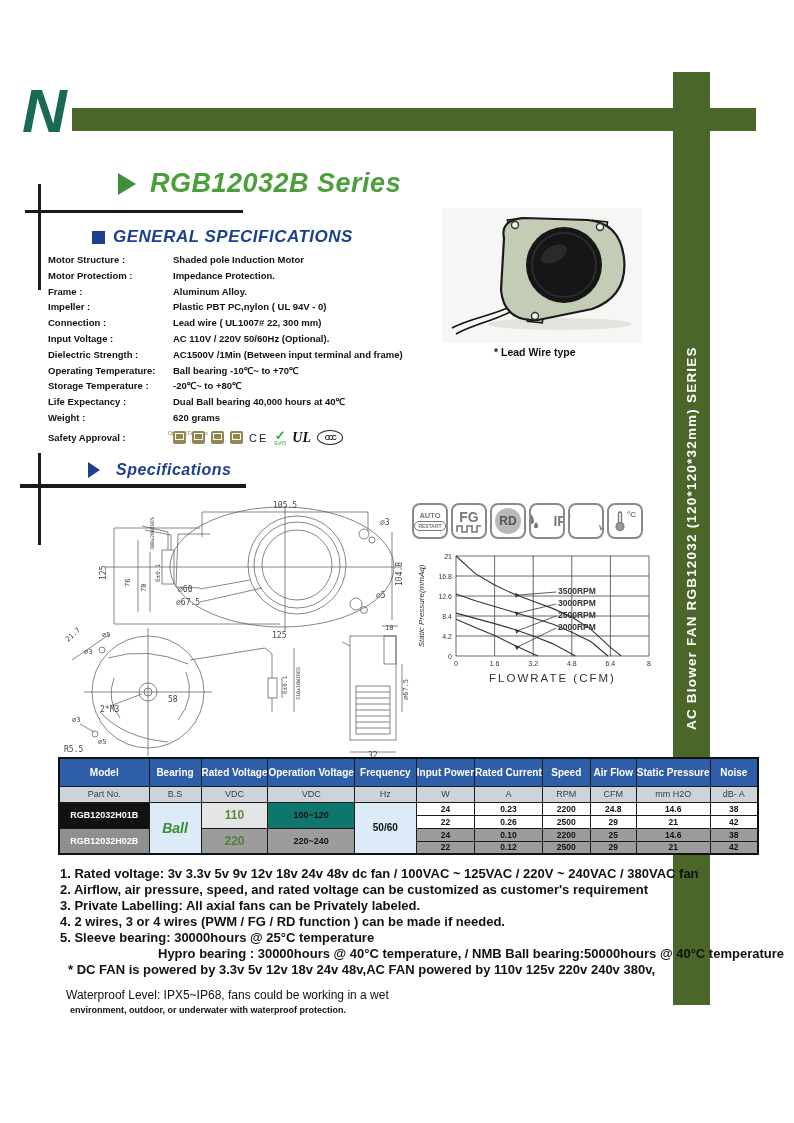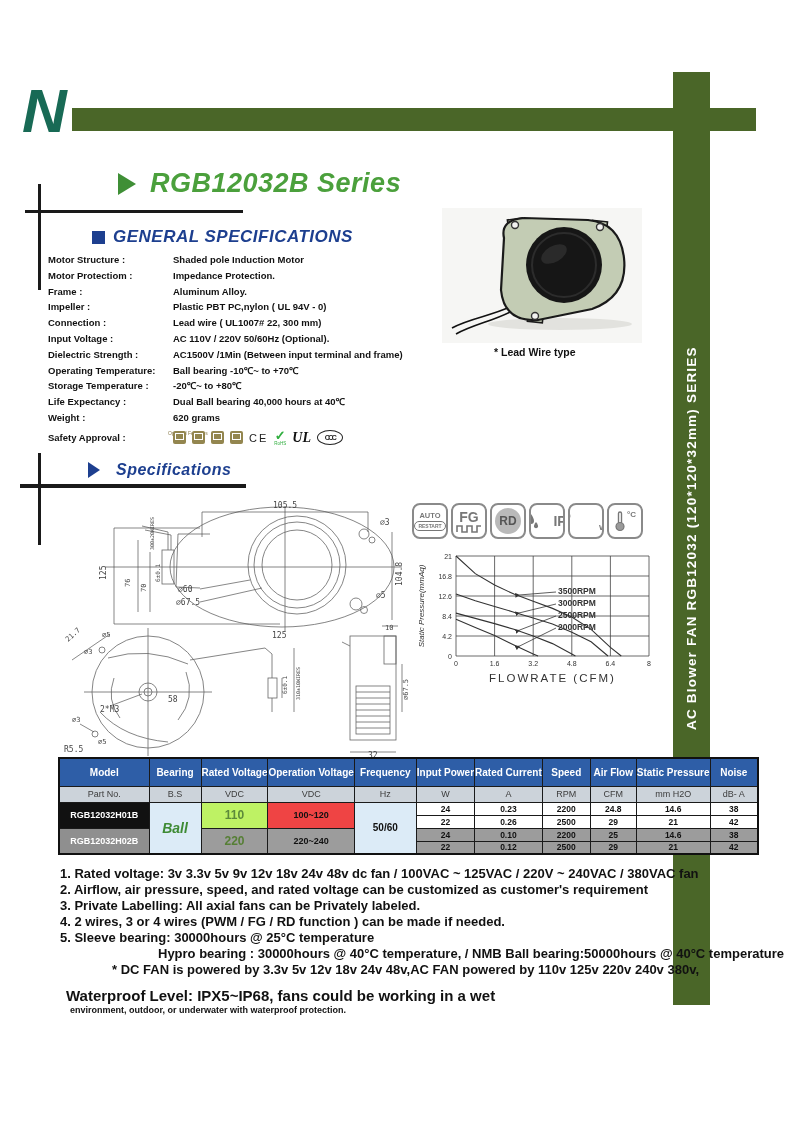--- a/index.html
+++ b/index.html
@@ -72,36 +72,36 @@
 
   .data-table { position:absolute; left:58px; top:757px; border-collapse:collapse; table-layout:fixed; }
   .data-table th, .data-table td { border:1px solid #1a1a1a; text-align:center; vertical-align:middle;
     overflow:hidden; white-space:nowrap; }
   .data-table { border:2px solid #111; }
   .th1 { background:#2e5ea7; color:#fff; font-size:10px; font-weight:bold; height:28px; line-height:1.15; }
   .th2 { background:#ccd3da; color:#3c3c3c; font-size:9px; font-weight:normal; height:16px; }
   .td-part-dark { background:#111; color:#fff; font-size:9px; font-weight:bold; }
   .td-part-gray { background:#8f8f8f; color:#fff; font-size:9px; font-weight:bold; }
   .td-bearing { background:#dcebf7; color:#3e8a34; font-size:14px; font-weight:bold; font-style:italic; }
-  .td-volt-light { background:#bef264; color:#5c8a3a; font-size:12px; font-weight:bold; }
+  .td-volt-light { background:#e5e5e5; color:#5c8a3a; font-size:12px; font-weight:bold; }
   .td-volt-dark  { background:#9c9c9c; color:#567f35; font-size:12px; font-weight:bold; }
-  .td-op-light { background:#ef4444; color:#111; font-size:9px; font-weight:bold; }
+  .td-op-light { background:#0f766e; color:#111; font-size:9px; font-weight:bold; }
   .td-op-dark  { background:#9c9c9c; color:#111; font-size:9px; font-weight:bold; }
   .td-freq { background:#dcebf7; color:#111; font-size:10px; font-weight:bold; }
   .td-val { font-size:8.5px; font-weight:bold; color:#111; height:13px; }
   .row-light td.td-val { background:#fff; }
   .row-dark td.td-val { background:#9c9c9c; }
 
   .notes { position:absolute; left:60px; top:866px; width:612px; }
   .note-line { font-size:13px; font-weight:bold; color:#111; line-height:16px; white-space:nowrap; }
   .note-indent-1 { padding-left:98px; }
-  .note-indent-2 { padding-left:8px;margin-left:44px; }
+  .note-indent-2 { padding-left:8px; }
 
   .waterproof { position:absolute; left:66px; top:988px; }
-  .wp-line1 { font-size:15px; font-weight:bold; color:#111; line-height:15px; }
+  .wp-line1 { font-size:12px; font-weight:normal; color:#111; line-height:15px; }
   .wp-line2 { font-size:9px; font-weight:bold; color:#111; line-height:14px; padding-left:4px; }
 </style>
 </head>
 <body>
 
 <div class="page">
 
   <div class="hbar"></div>
   <div class="vbar">
     <div class="vbar-text">AC  Blower  FAN  RGB12032 (120*120*32mm)  SERIES</div>

